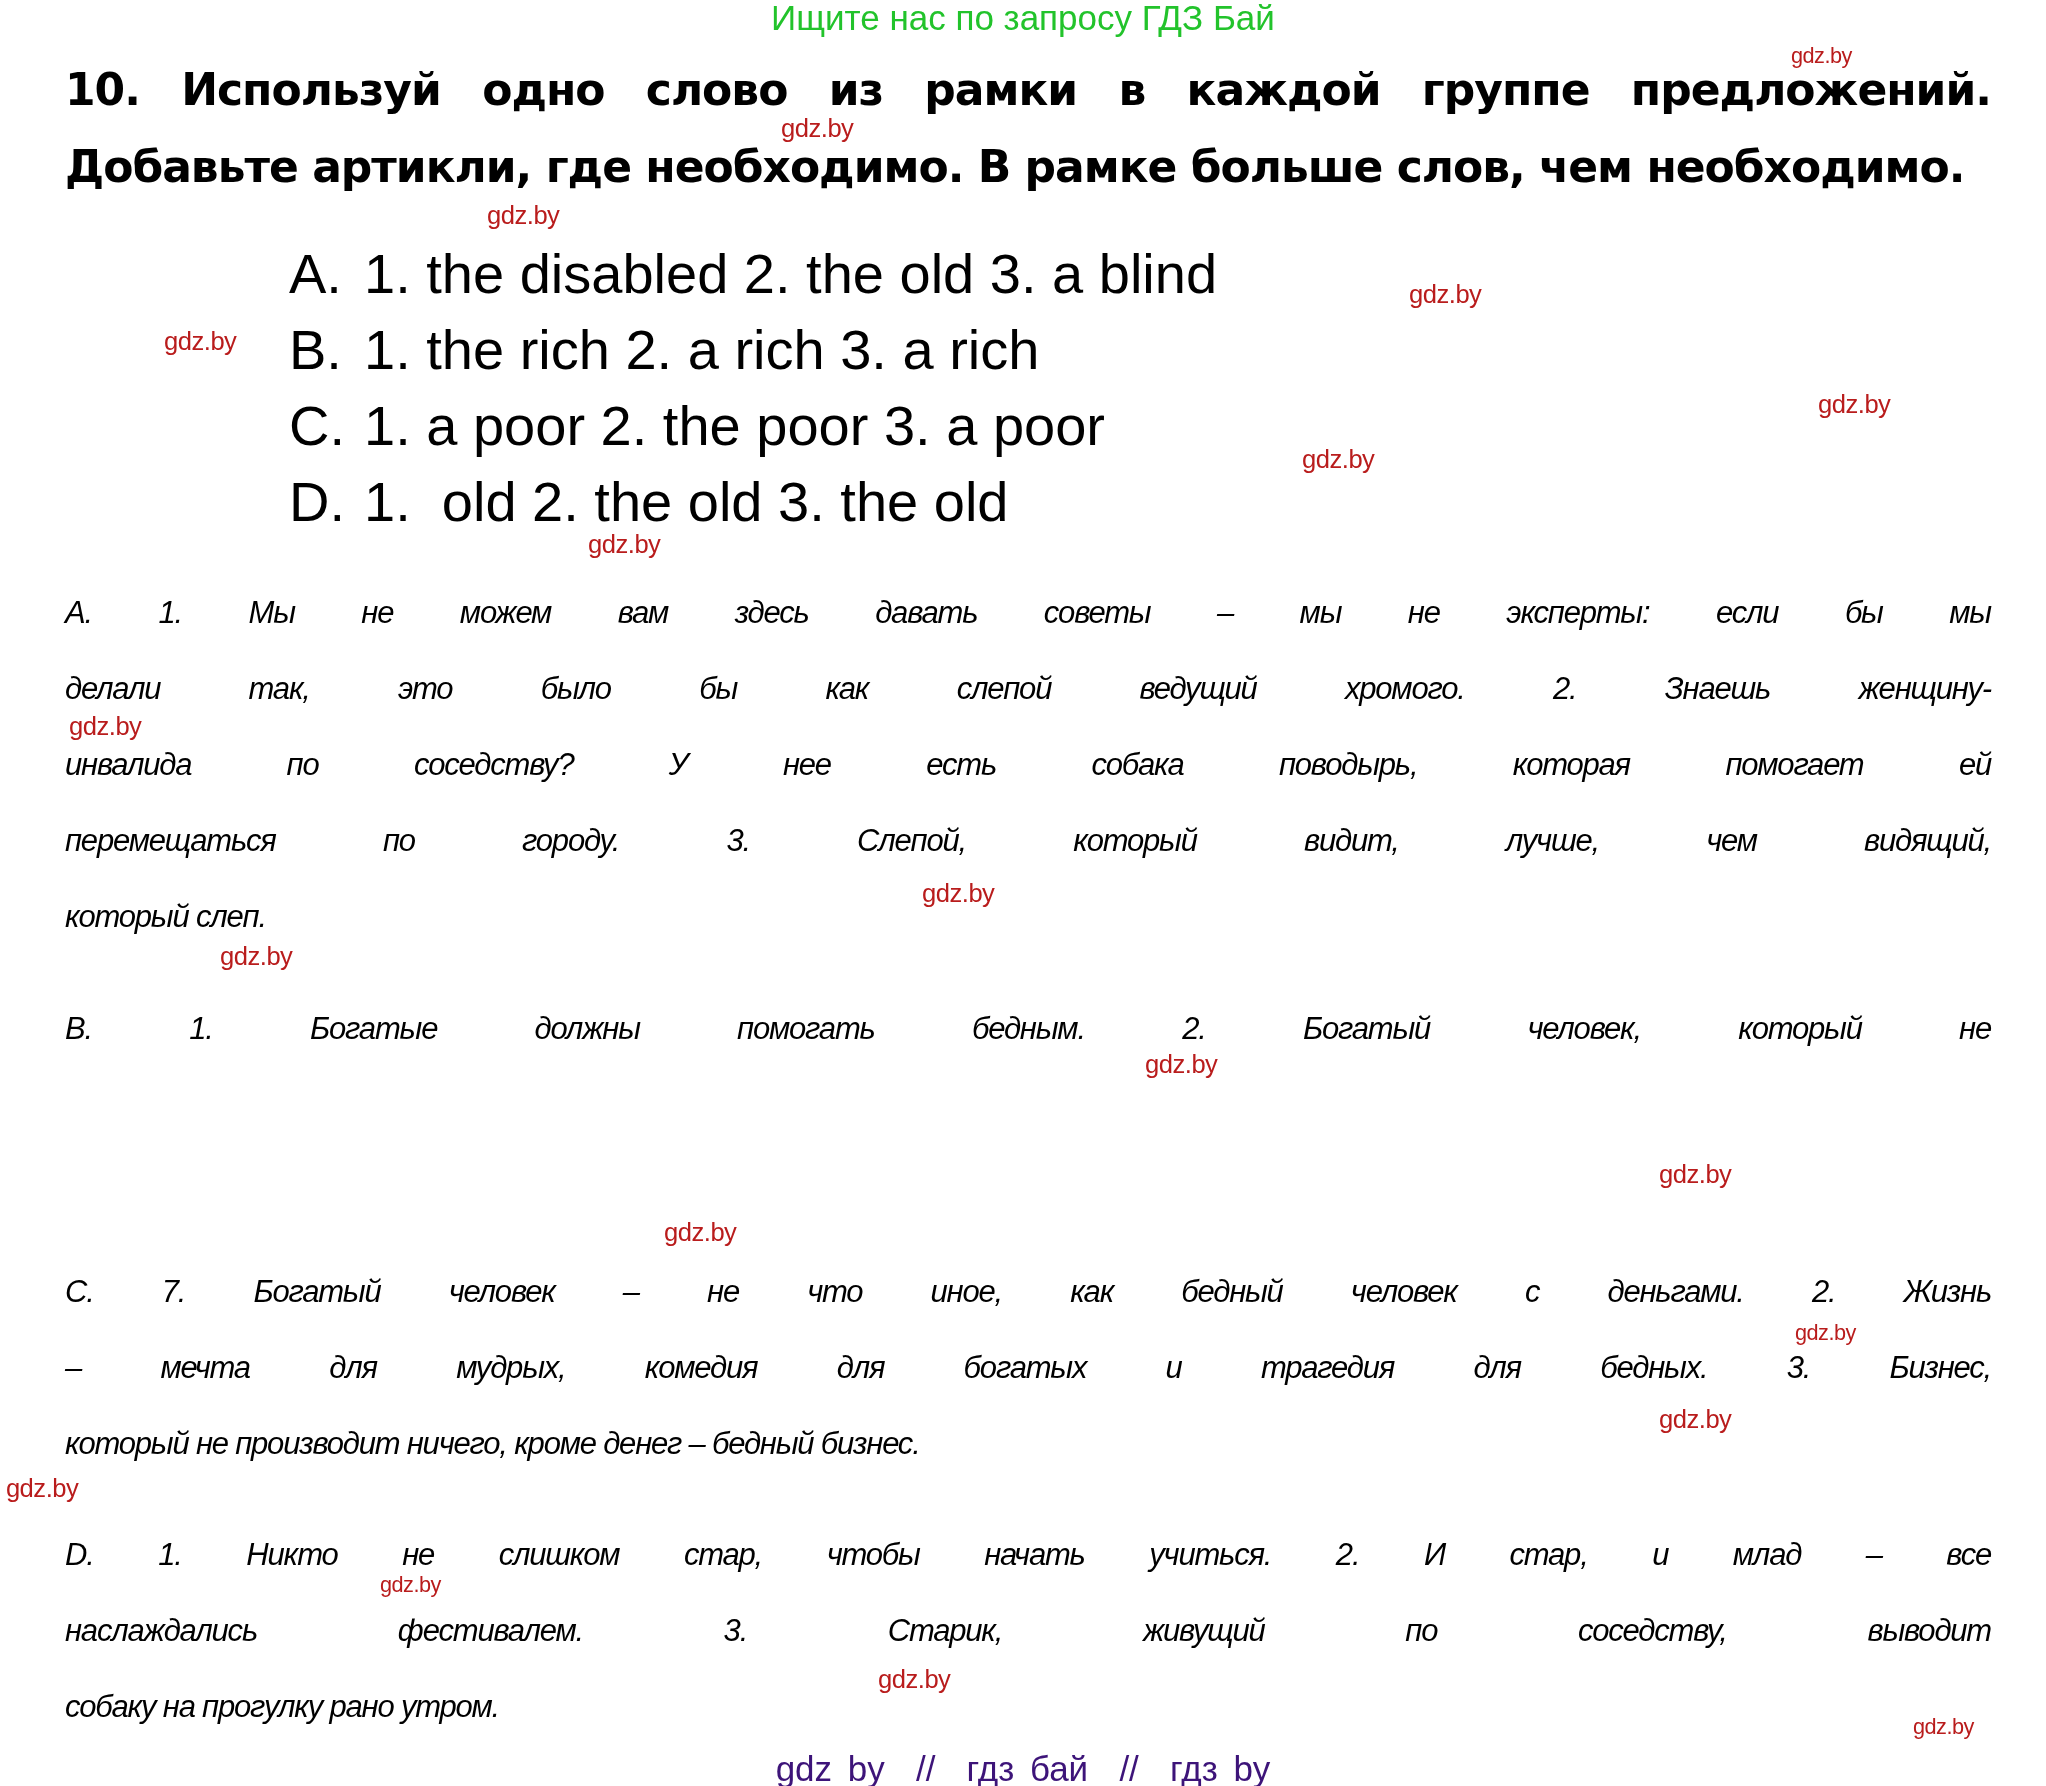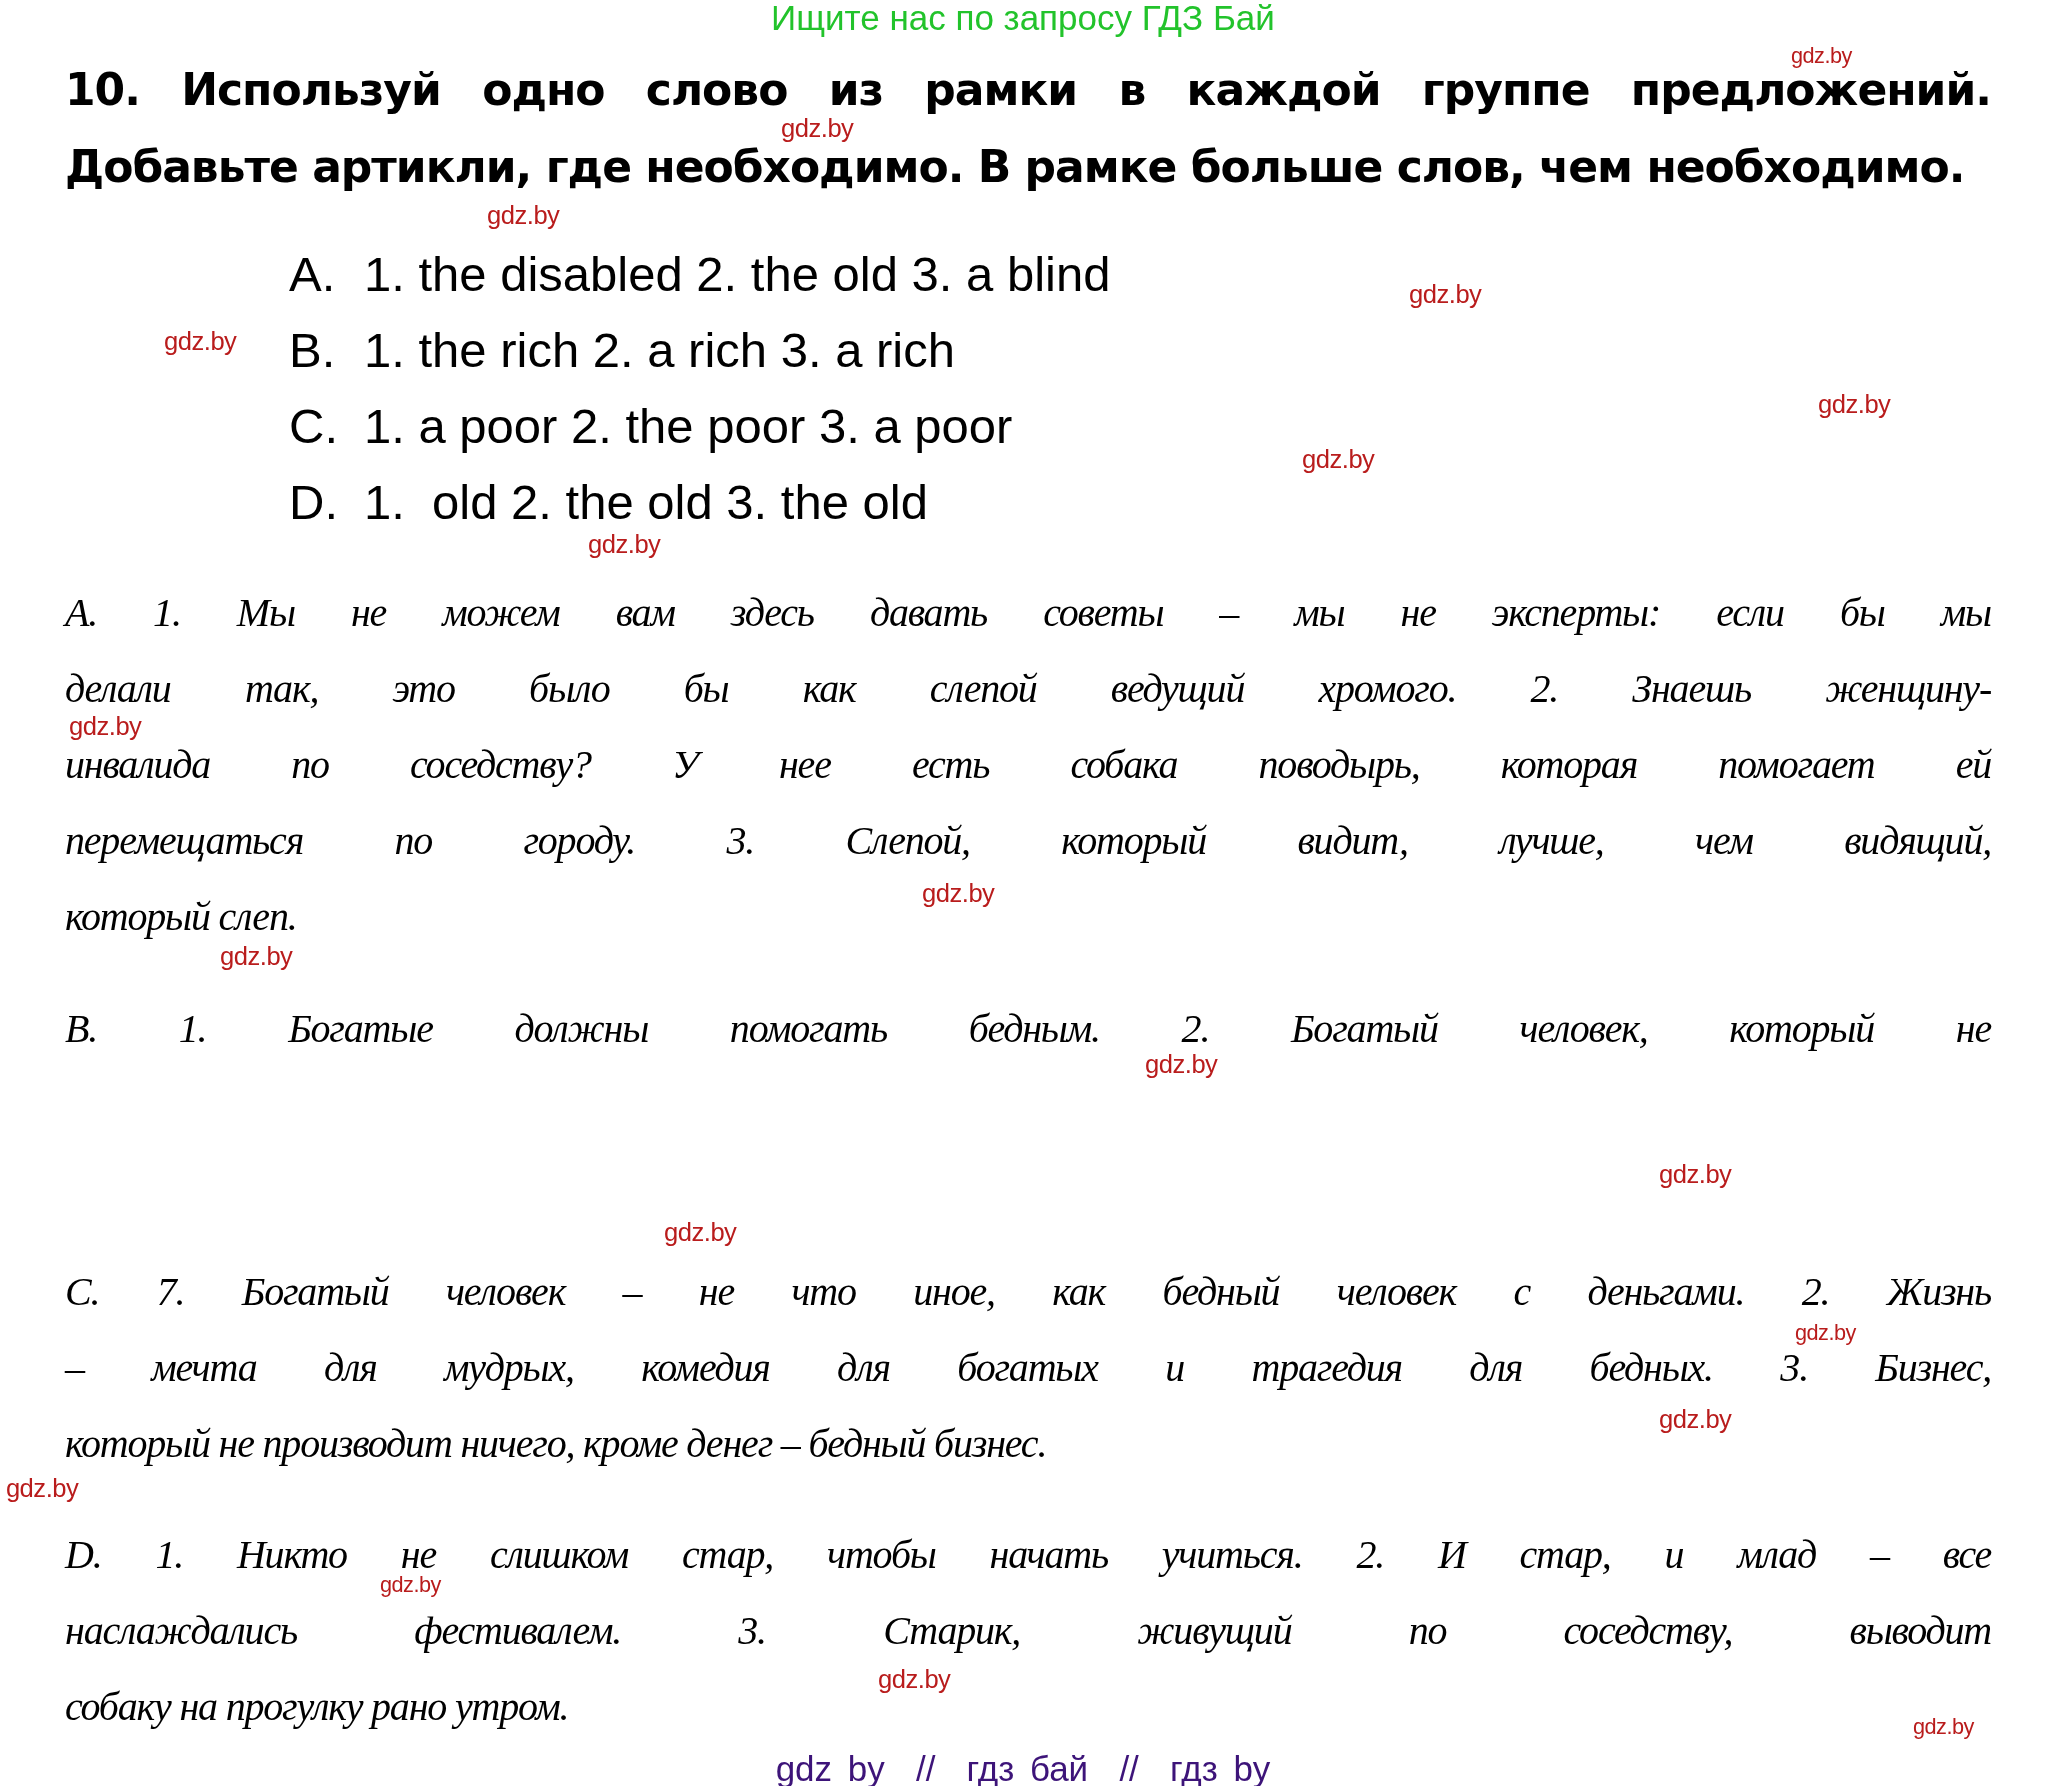--- a/index.html
+++ b/index.html
@@ -17,28 +17,28 @@
   }
   .wm.small { font-size: 21.7px; }
   .task-title {
     position: absolute; left: 65px; width: 1926px;
     font-family: "DejaVu Sans", sans-serif; font-weight: bold;
     font-size: 44px; line-height: 77px; letter-spacing: -1px;
   }
   .task-title .line1 { text-align: justify; text-align-last: justify; }
   .options {
     position: absolute; left: 289px; top: 236px;
-    font-family: "Liberation Sans", sans-serif; font-size: 49px;
+    font-family: "Liberation Sans", sans-serif; font-size: 56px;
   }
   .option-row { height: 76px; line-height: 76px; white-space: pre; }
   .option-row .letter { display: inline-block; width: 75px; }
   .answers {
     position: absolute; left: 65px; width: 1926px;
-    font-family: Liberation Serif, serif; font-style: italic;
-    font-size: 40px; line-height: 76px; letter-spacing: -1.2px;
+    font-family: Liberation Sans, sans-serif; font-style: italic;
+    font-size: 31px; line-height: 76px; letter-spacing: -1.2px;
   }
   .answer-line { display: block; white-space: nowrap; }
   .answer-line.j { text-align: justify; text-align-last: justify; white-space: normal; }
   .footer {
     position: absolute; left: 0; width: 2046px; top: 1749px; text-align: center;
     color: #3d1479; font-size: 35px; font-family: "Liberation Sans", sans-serif;
     word-spacing: 5.9px;
   }
 </style>
 </head>

